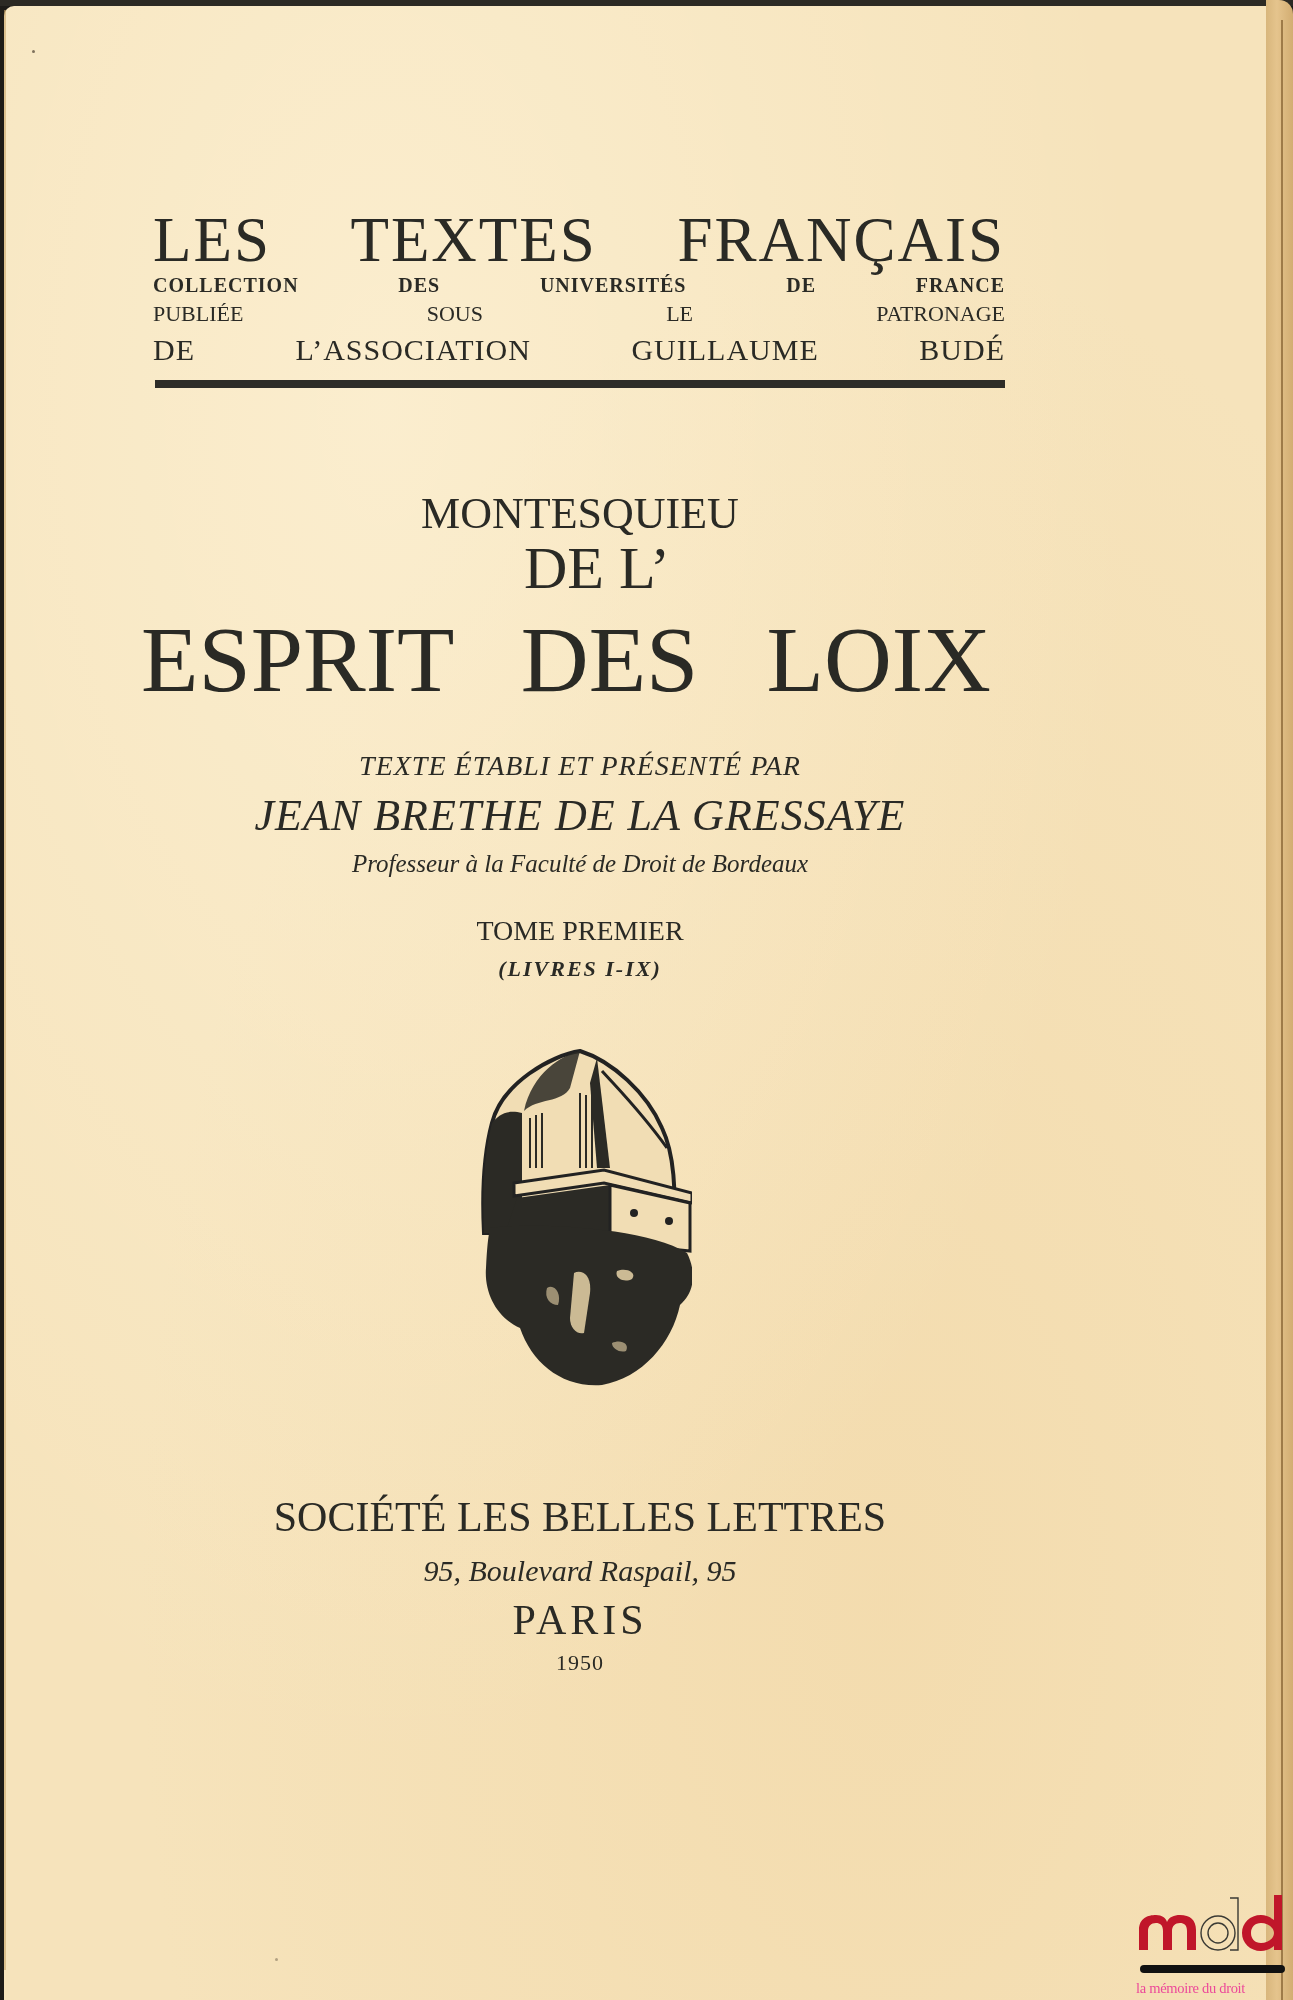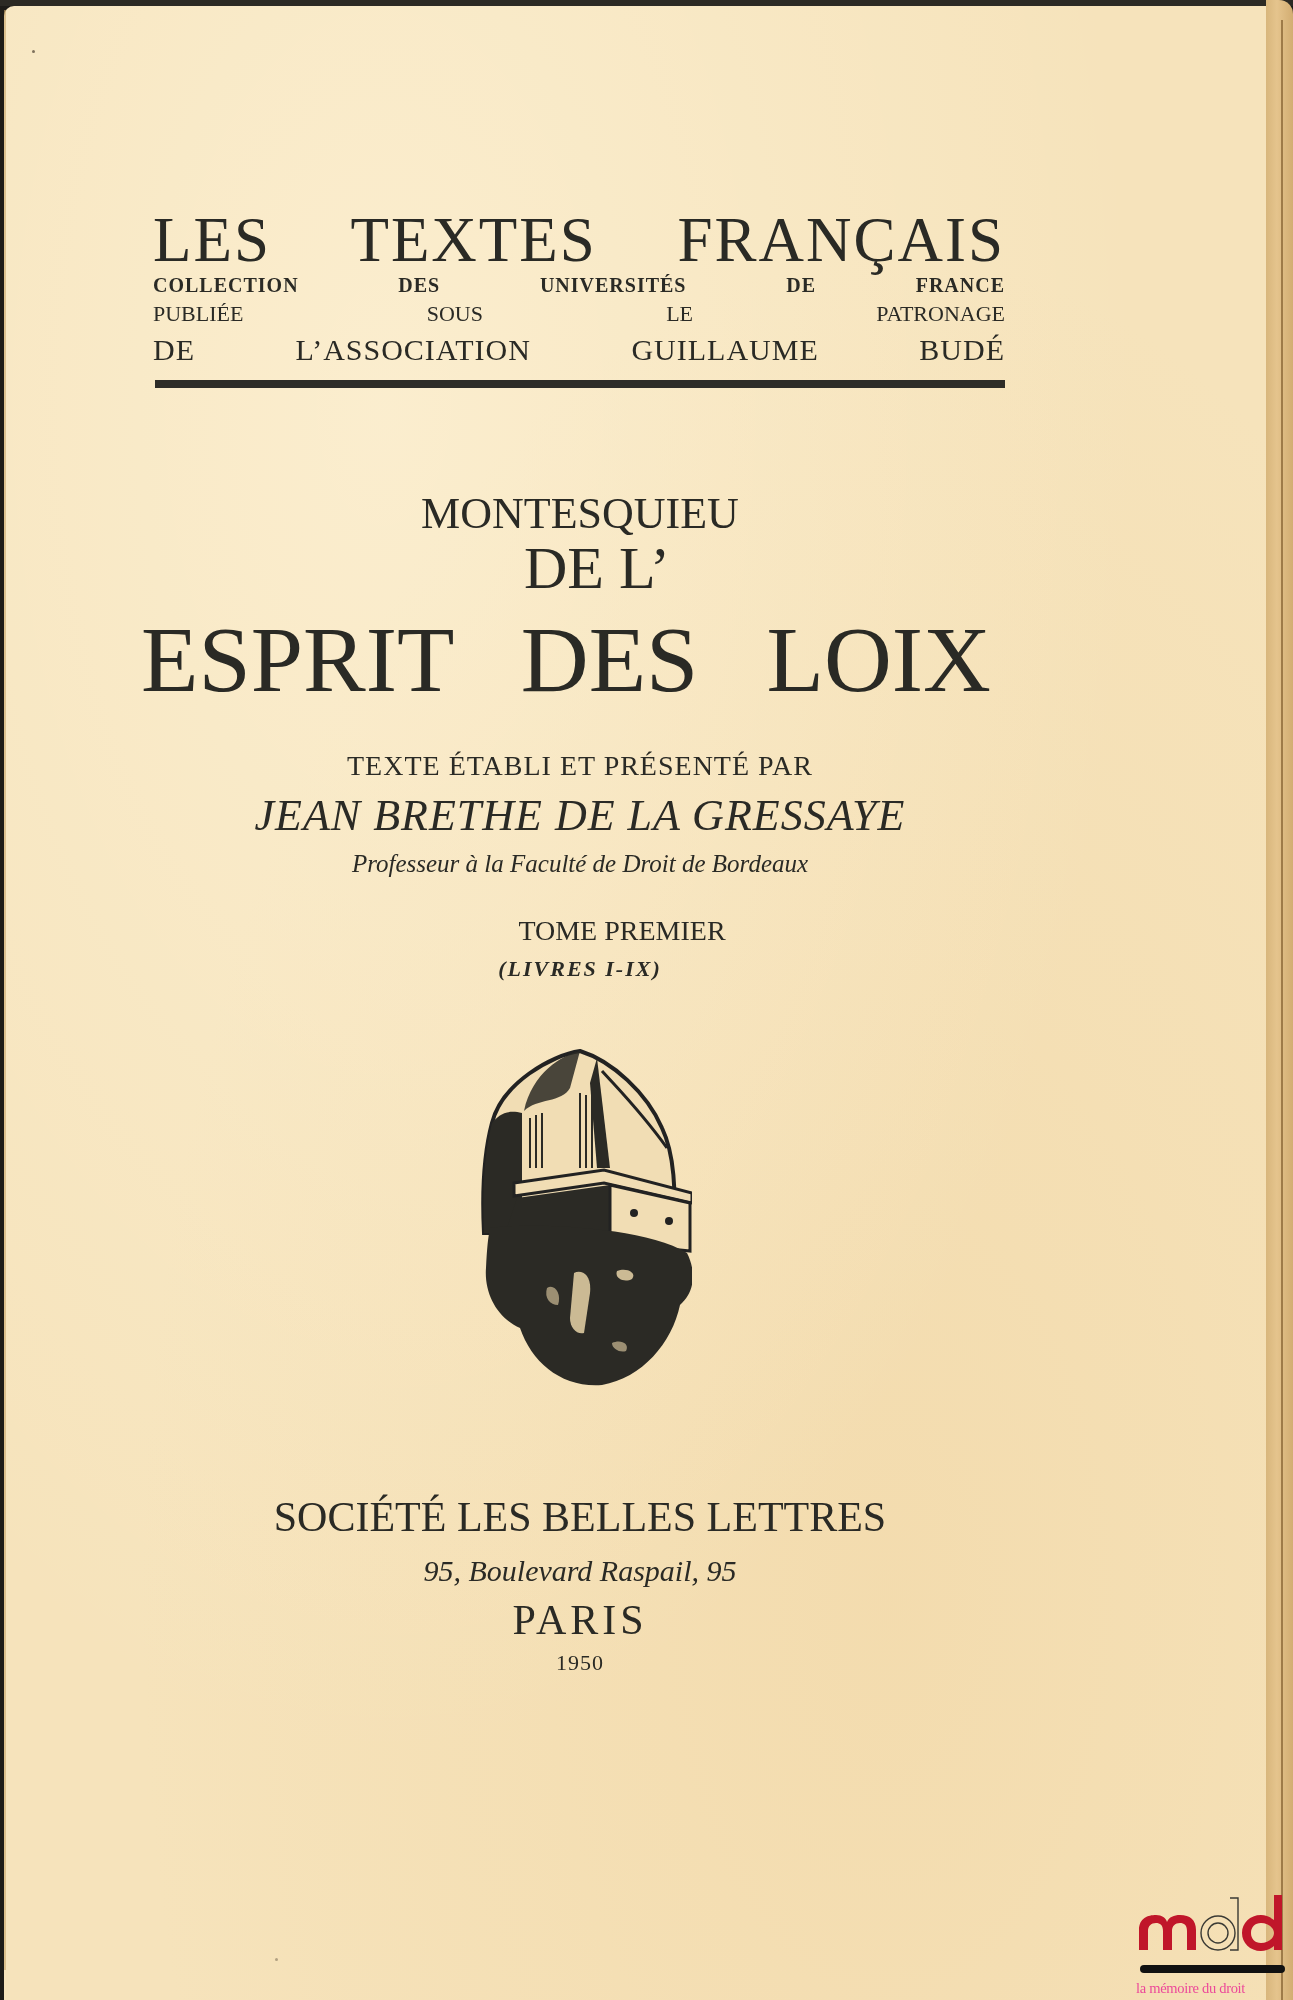--- a/index.html
+++ b/index.html
@@ -39,24 +39,24 @@
   }
   .jl { text-align: justify; text-align-last: justify; }
   .series-title { left: 153px; width: 852px; top: 209px; font-size: 63px; letter-spacing: 2px; }
   .series-sub { left: 153px; width: 852px; top: 275px; font-size: 20px; font-weight: bold; letter-spacing: 1px; }
   .series-pub { left: 153px; width: 852px; top: 303px; font-size: 22px; }
   .series-assoc { left: 153px; width: 852px; top: 335px; font-size: 30px; letter-spacing: 1px; }
   .rule { position: absolute; left: 155px; top: 380px; width: 850px; height: 8px; background: #2e2d28; }
   .author { top: 448px; font-size: 44px; margin-top: 44px; }
   .title-de { top: 538px; font-size: 60px; padding-left: 17px; }
   .title-main { left: 141px; width: 850px; top: 612px; font-size: 94px; }
-  .established { top: 752px; font-size: 28px; letter-spacing: 1px; }
+  .established { top: 752px; font-size: 28px; letter-spacing: 1px; font-style: italic; }
   .editor { top: 794px; font-size: 44px; font-style: italic; letter-spacing: 1px; }
   .editor-role { top: 851px; font-size: 25px; font-style: italic; }
-  .tome { top: 917px; font-size: 28px; margin-left: 42px; }
+  .tome { top: 917px; font-size: 28px; }
   .livres { top: 958px; font-size: 22px; font-style: italic; font-weight: bold; letter-spacing: 2px; }
   .publisher { top: 1496px; font-size: 42px; }
   .address { top: 1556px; font-size: 30px; font-style: italic; }
   .city { top: 1599px; font-size: 42px; letter-spacing: 4px; }
   .year { top: 1652px; font-size: 22px; letter-spacing: 1px; }
   .emblem { position: absolute; left: 462px; top: 1043px; width: 230px; height: 350px; }
   .logo { position: absolute; left: 1134px; top: 1890px; width: 155px; height: 110px; }
   .logo-tag {
     position: absolute; left: 1136px; top: 1980px; width: 150px; font-family: Liberation Serif, serif;
     font-size: 14.5px; color: #ec4899; white-space: nowrap; letter-spacing: -0.3px;

